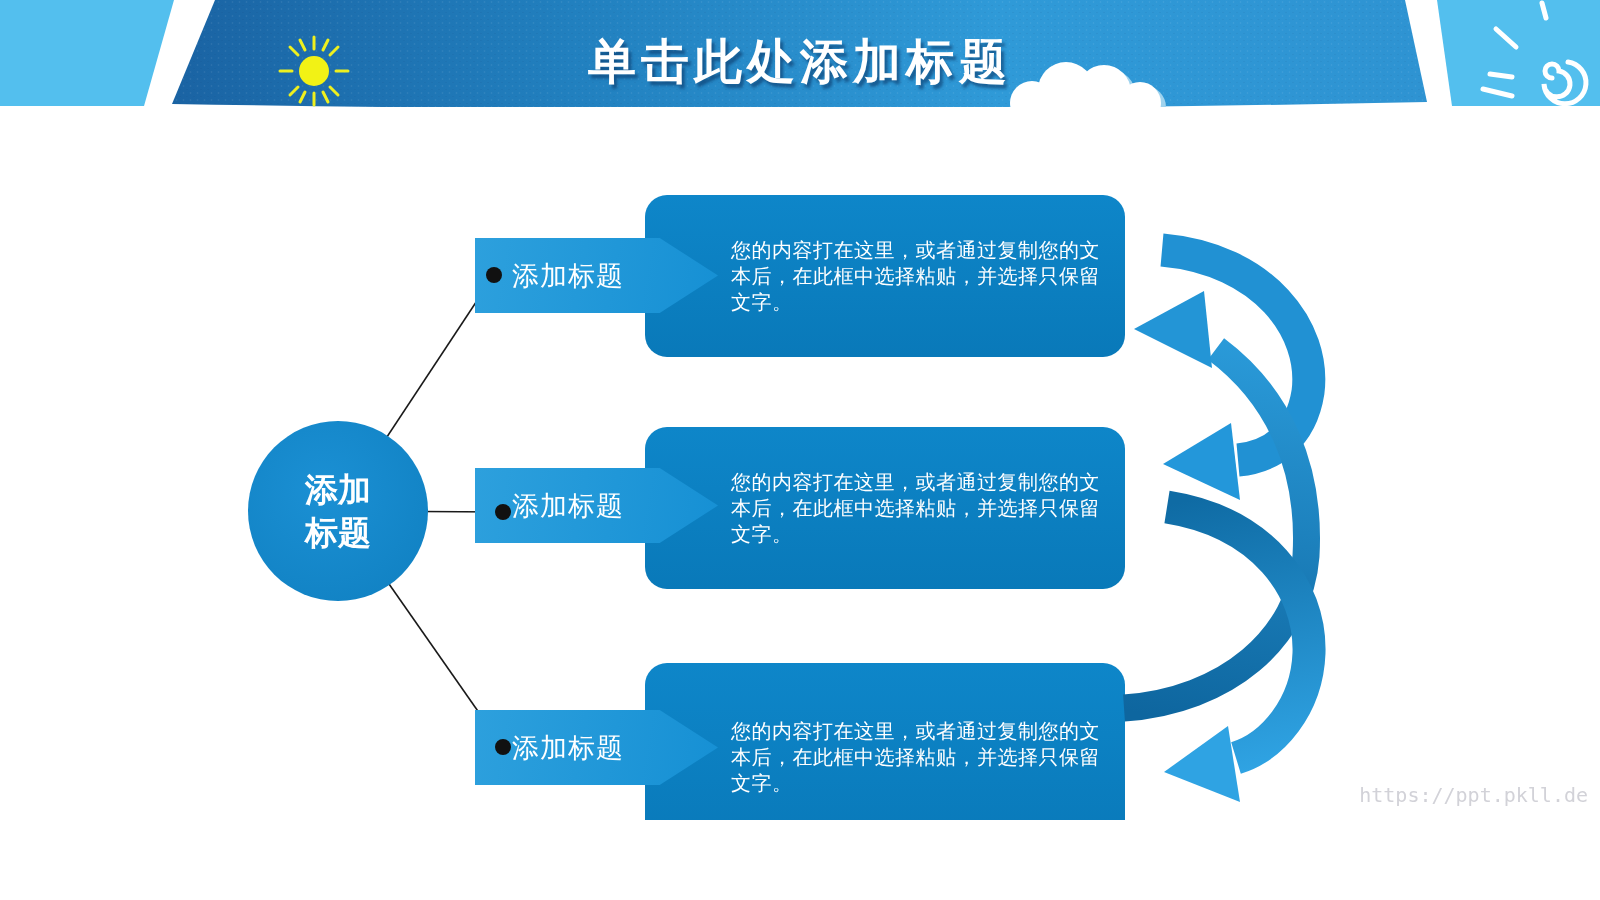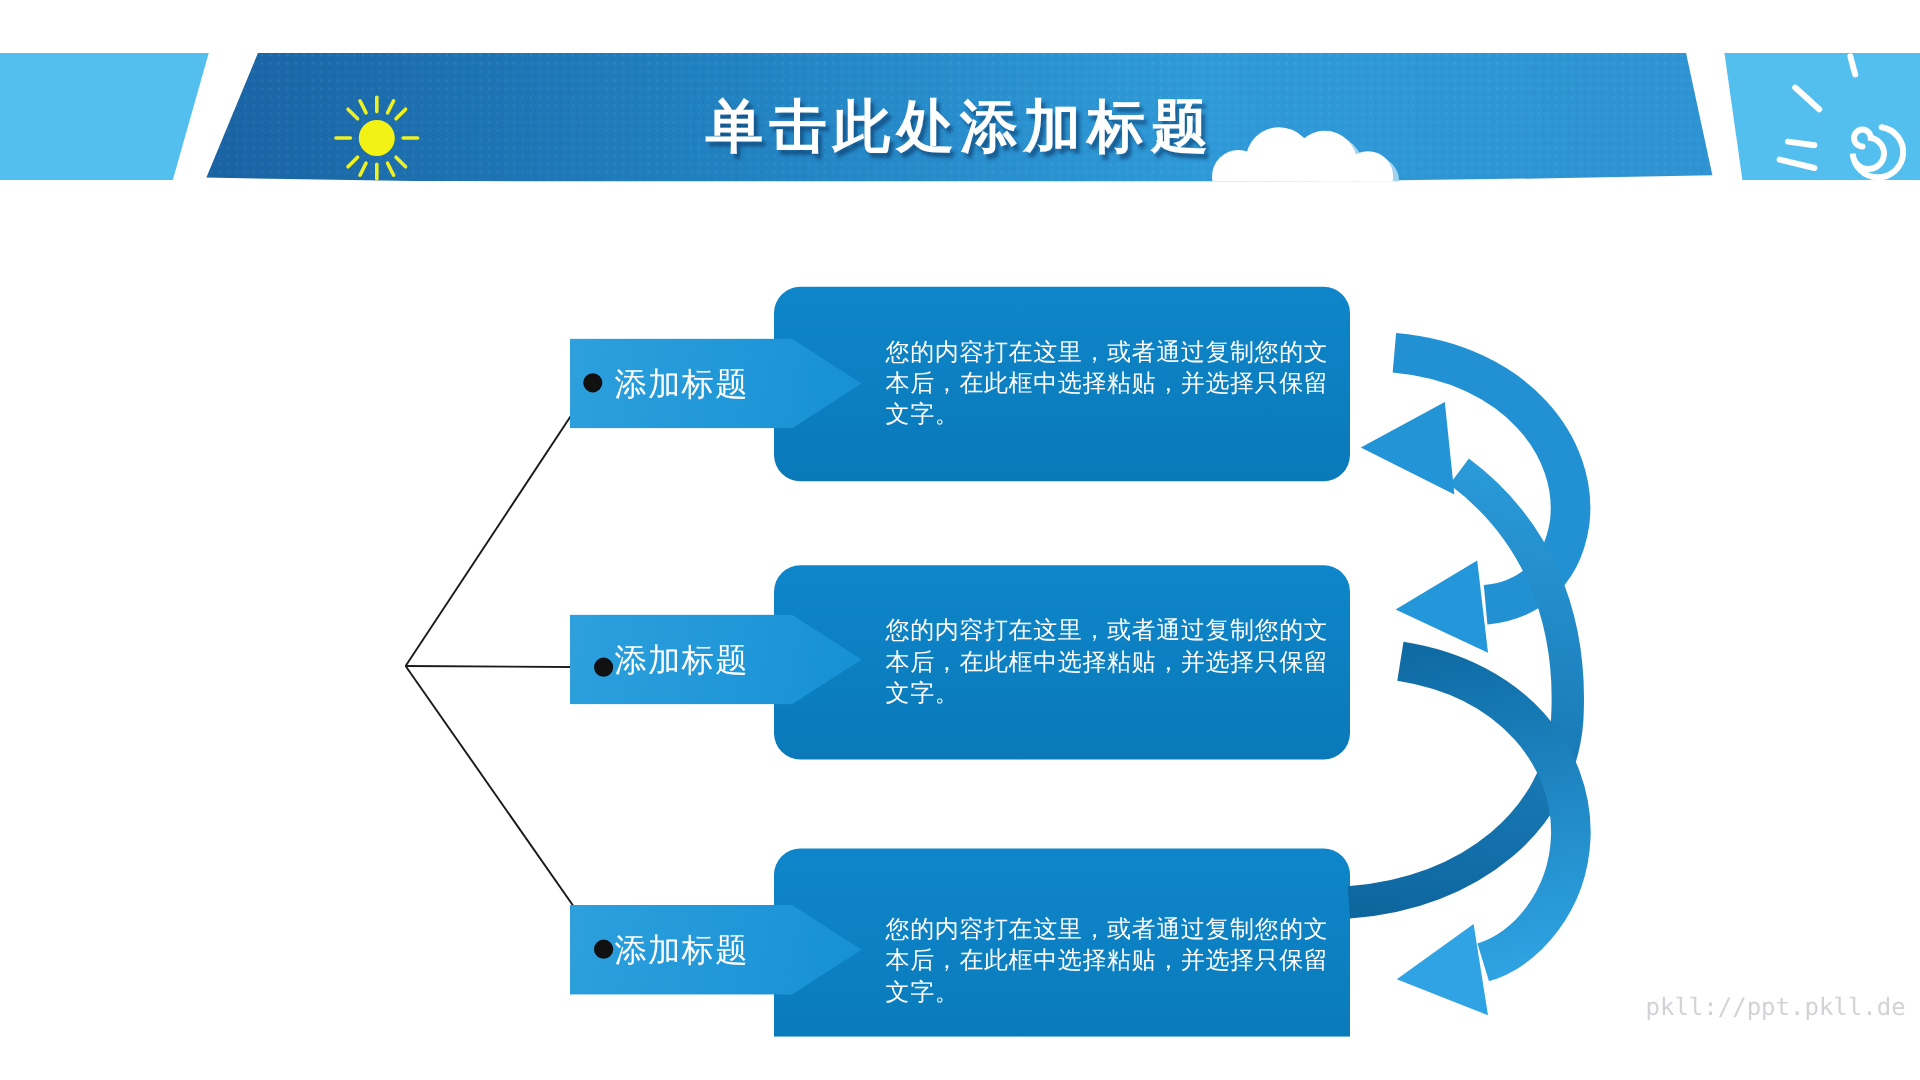--- a/index.html
+++ b/index.html
@@ -1,20 +1,19 @@
 <!DOCTYPE html>
 <html><head>
 <meta charset="utf-8">
 <style>
   html,body { margin:0; padding:0; background:#ffffff; }
   .stage {
     position:relative; width:1600px; height:820px; overflow:hidden;
     background:#ffffff;
     font-family:"Liberation Sans","DejaVu Sans",sans-serif;
-    margin-top:44px;
   }
   svg.layer { position:absolute; left:0; top:0; pointer-events:none; }
   .z1{z-index:1}.z2{z-index:2}.z5{z-index:5}.z7{z-index:7}
 
   .hdr-title {
     position:absolute; left:0; right:0; top:30px; text-align:center;
     font-size:48px; font-weight:bold; color:#ffffff; letter-spacing:5px;
     text-shadow:3px 4px 3px rgba(8,48,95,0.55); z-index:3;
   }
 
@@ -22,21 +21,21 @@
     position:absolute; left:248px; top:421px; width:180px; height:180px;
     border-radius:50%;
     background:radial-gradient(circle at 42% 38%, #1b90d4, #0f7fc0);
     color:#fff; display:flex; flex-direction:column; align-items:center; justify-content:center;
     font-weight:bold; font-size:33px; line-height:43px; text-align:center; z-index:4;
   }
 
   .content-box {
     position:absolute; left:645px; width:480px; border-radius:22px;
     background:linear-gradient(180deg,#0e86c9,#0979b9);
-    display:flex; align-items:center; z-index:4;justify-content:center;
+    display:flex; align-items:center; z-index:4;
   }
   .content-box .body {
     margin-left:86px; width:380px; color:#ffffff;
     font-size:20px; line-height:26px; letter-spacing:0.5px;
   }
   #box1{ top:195px; height:162px; }
   #box2{ top:427px; height:162px; }
   #box3{ top:663px; height:188px; }
 
   .branch-label {
@@ -128,20 +127,24 @@
   <div class="hdr-title">单击此处添加标题</div>
 
   <svg class="layer z1" width="1600" height="900">
     <g stroke="#1a1a1a" stroke-width="1.6">
       <line x1="494" y1="275" x2="338" y2="511"></line>
       <line x1="503" y1="512" x2="338" y2="511"></line>
       <line x1="503" y1="747" x2="338" y2="511"></line>
     </g>
   </svg>
 
+  <div class="center-circle">
+    <span>添加</span>
+    <span>标题</span>
+  </div>
 
   <div class="content-box" id="box1">
     <div class="body">您的内容打在这里，或者通过复制您的文本后，在此框中选择粘贴，并选择只保留文字。</div>
   </div>
   <div class="content-box" id="box2">
     <div class="body">您的内容打在这里，或者通过复制您的文本后，在此框中选择粘贴，并选择只保留文字。</div>
   </div>
   <div class="content-box" id="box3">
     <div class="body">您的内容打在这里，或者通过复制您的文本后，在此框中选择粘贴，并选择只保留文字。</div>
   </div>
@@ -185,15 +188,15 @@
   </div>
 
   <svg class="layer z7" width="1600" height="900">
     <g fill="#111111">
       <circle cx="494" cy="275" r="8"></circle>
       <circle cx="503" cy="512" r="8"></circle>
       <circle cx="503" cy="747" r="8"></circle>
     </g>
   </svg>
 
-  <div class="watermark">pkll://ppt.pkll.de</div>
+  <div class="watermark">https://ppt.pkll.de</div>
 
 </div>
 
 </body></html>

